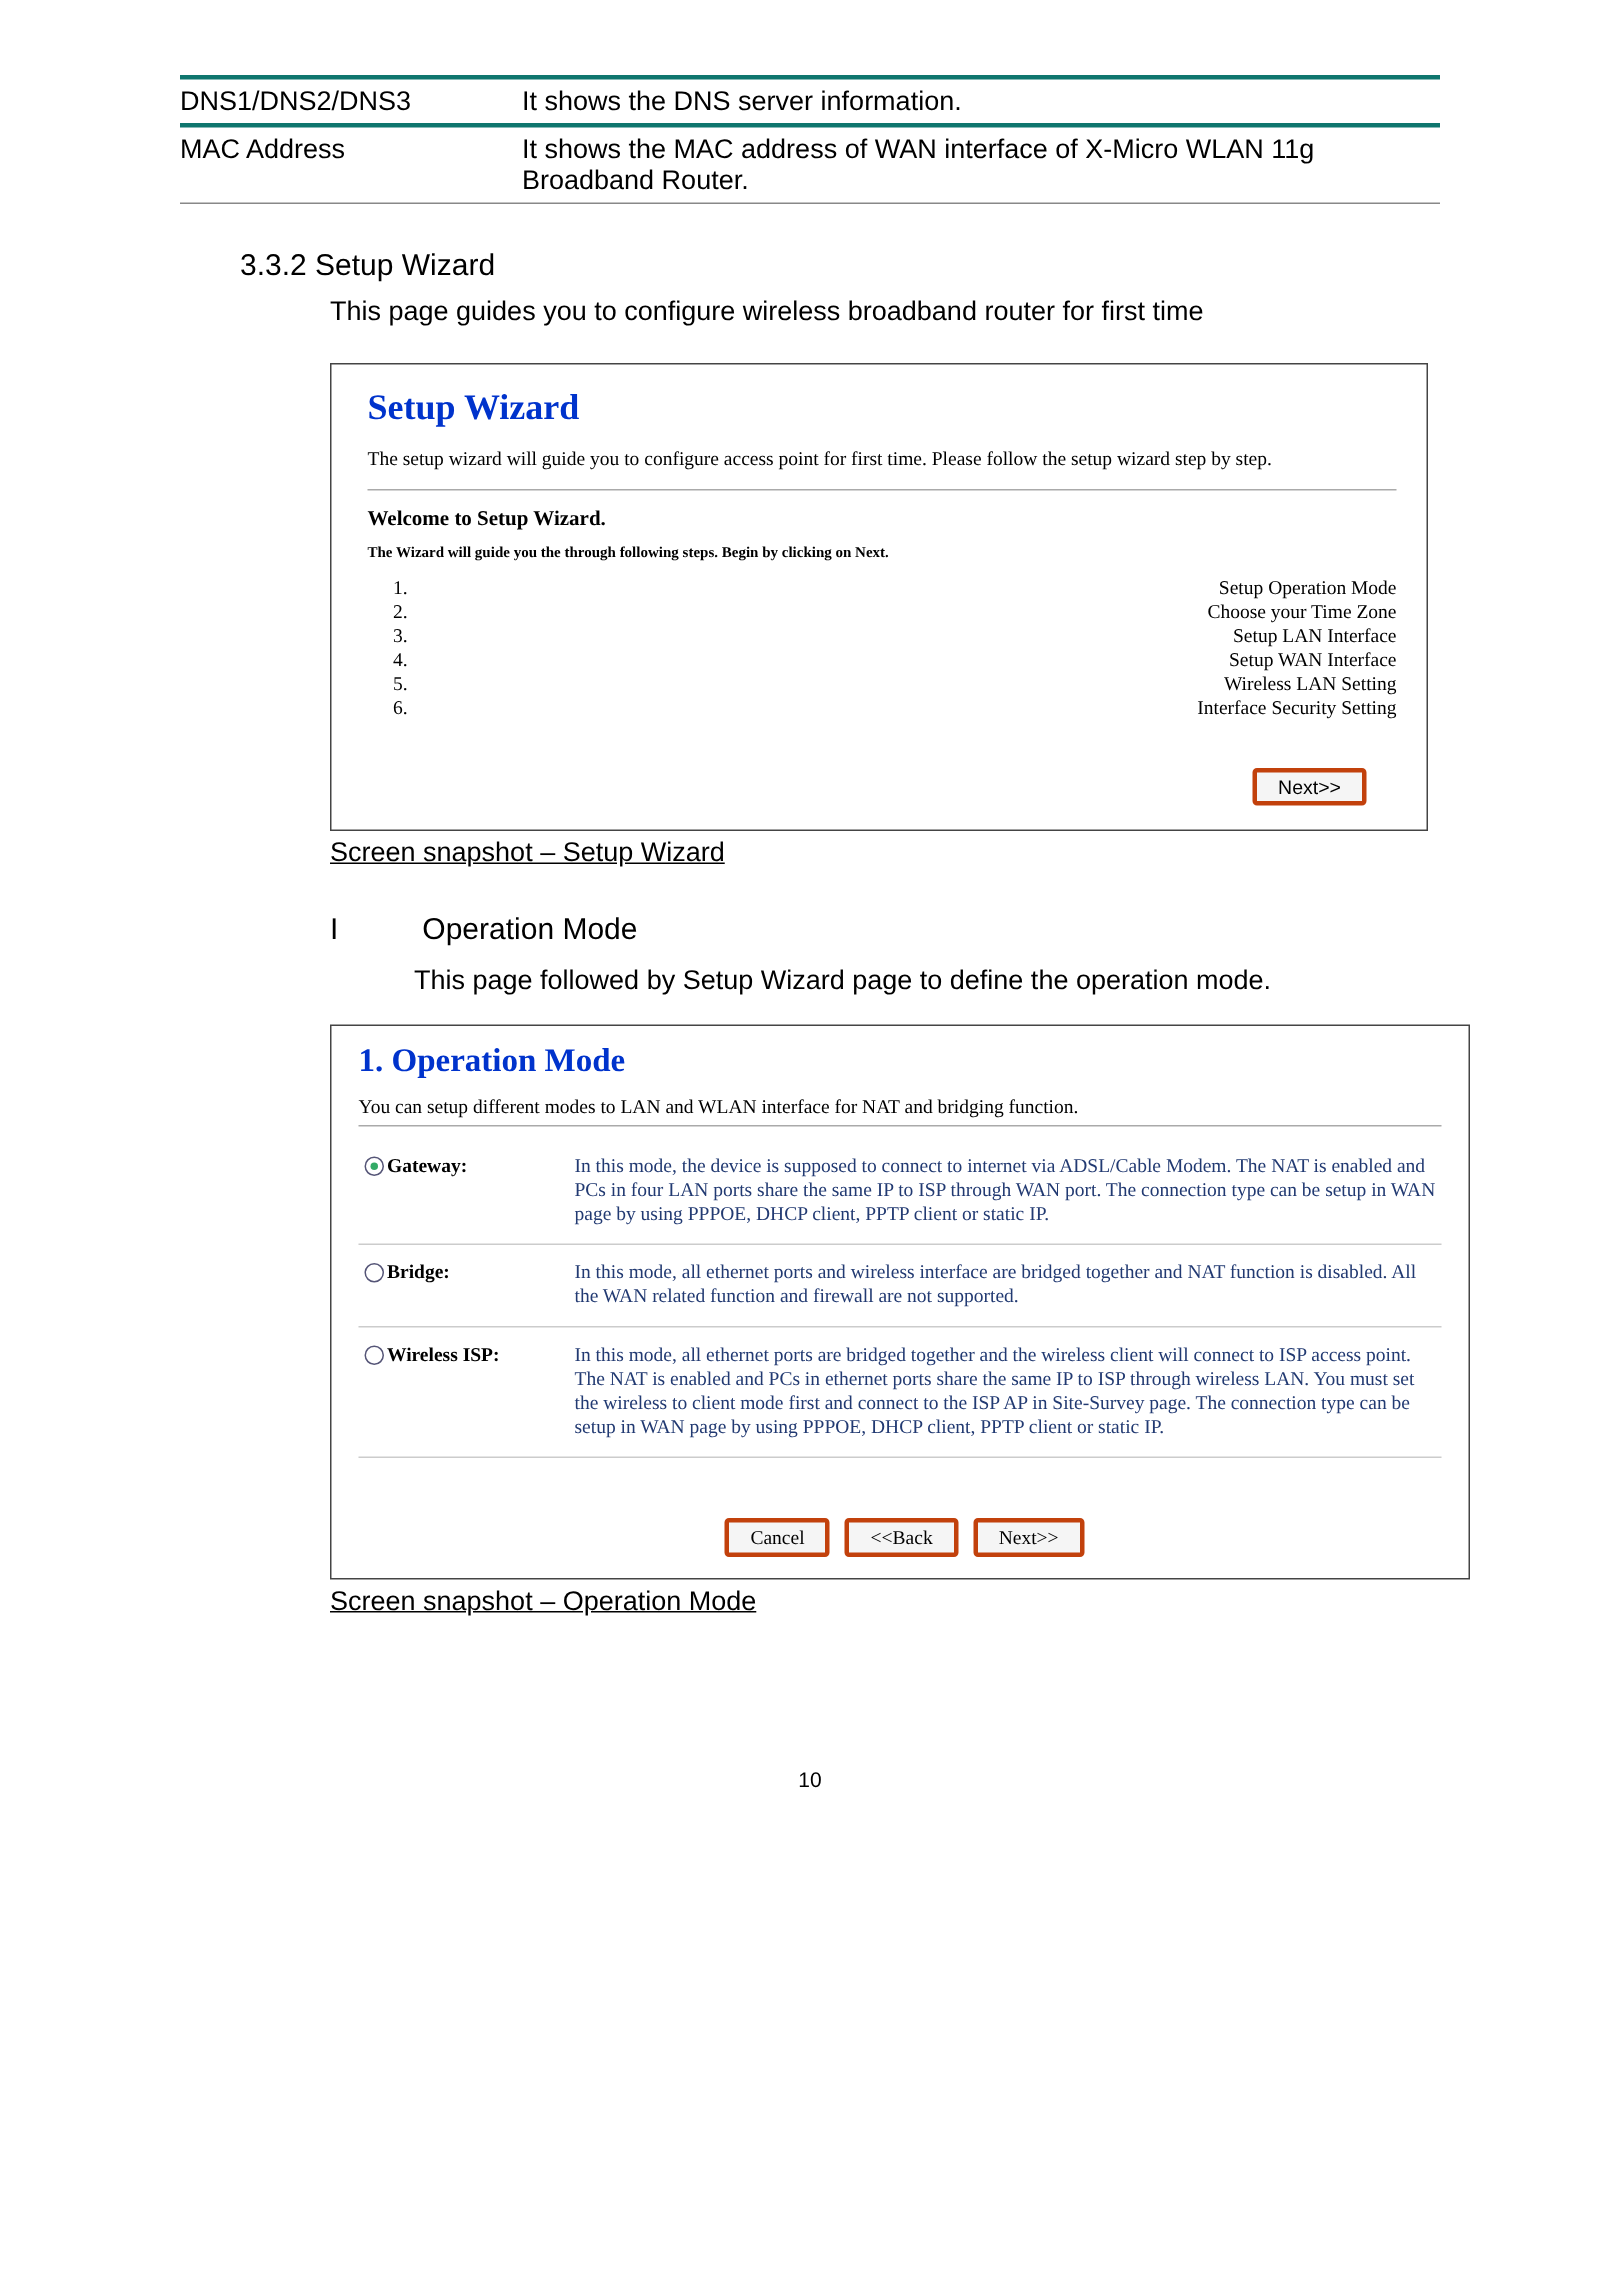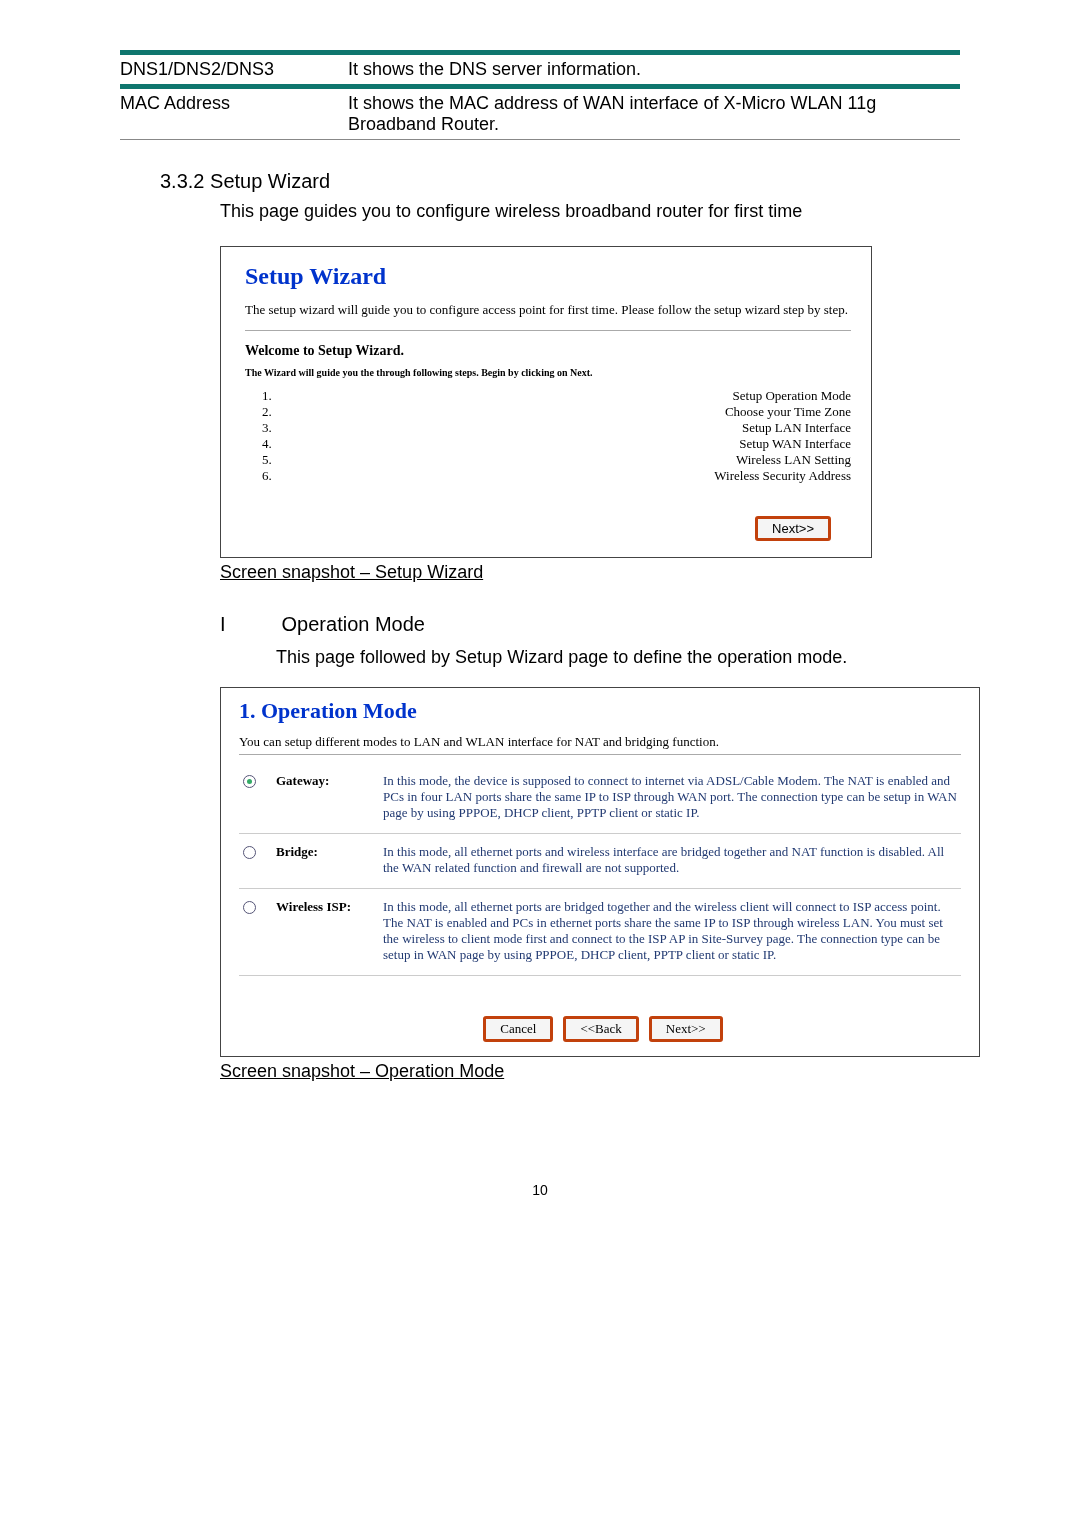--- a/index.html
+++ b/index.html
@@ -12,21 +12,21 @@
   }
   .page {
     padding: 50px 120px 40px 120px;
   }
   .info-table {
     border-collapse: collapse;
     width: 100%;
     margin-bottom: 30px;
   }
   .info-table tr {
-    border-top: 5px solid #0f766e;
+    border-top: 3px solid #0f766e;
   }
   .info-table tr:last-child {
     border-bottom: 1px solid #888;
     margin-left: 48px;
   }
   .info-table td {
     padding: 4px 8px 4px 0;
     font-size: 18px;
     vertical-align: top;
   }
@@ -37,21 +37,21 @@
     font-size: 20px;
     margin: 10px 0 8px 40px;
   }
   .section-desc {
     font-size: 18px;
     margin: 0 0 24px 100px;
   }
   .wizard-box {
     border: 1px solid #444;
     margin: 0 0 4px 100px;
-    width: 652px;
+    width: 732px;
     padding: 16px 20px 12px 24px;
     box-sizing: border-box;
   }
   .wizard-title {
     color: #0033cc;
     font-weight: bold;
     font-size: 24px;
     font-family: "Times New Roman", serif;
     margin: 0 0 12px 0;
   }
@@ -145,21 +145,21 @@
   .opmode-row:last-of-type {
     border-bottom: none;
   }
   .opmode-label {
     width: 140px;
     flex-shrink: 0;
     font-size: 13px;
     font-weight: bold;
     display: flex;
     align-items: center;
-    gap: 20px;
+    gap: 2px;
   }
   .opmode-text {
     font-size: 13px;
     color: #223a72;
   }
   .radio {
     width: 11px;
     height: 11px;
     border: 1px solid #557;
     border-radius: 50%;
@@ -211,21 +211,21 @@
     <div class="wizard-title">Setup Wizard</div>
     <div class="wizard-intro">The setup wizard will guide you to configure access point for first time. Please follow the setup wizard step by step.</div>
     <div class="wizard-welcome">Welcome to Setup Wizard.</div>
     <div class="wizard-guide">The Wizard will guide you the through following steps. Begin by clicking on Next.</div>
     <ol class="wizard-steps">
       <li>Setup Operation Mode</li>
       <li>Choose your Time Zone</li>
       <li>Setup LAN Interface</li>
       <li>Setup WAN Interface</li>
       <li>Wireless LAN Setting</li>
-      <li>Wireless Security Address</li>
+      <li>Interface Security Setting</li>
     </ol>
     <div class="btn-row">
       <span class="btn">Next&gt;&gt;</span>
     </div>
   </div>
 
   <div class="caption">Screen snapshot – Setup Wizard</div>
 
   <div class="sublist">
     <span class="sublist-label">I</span>

